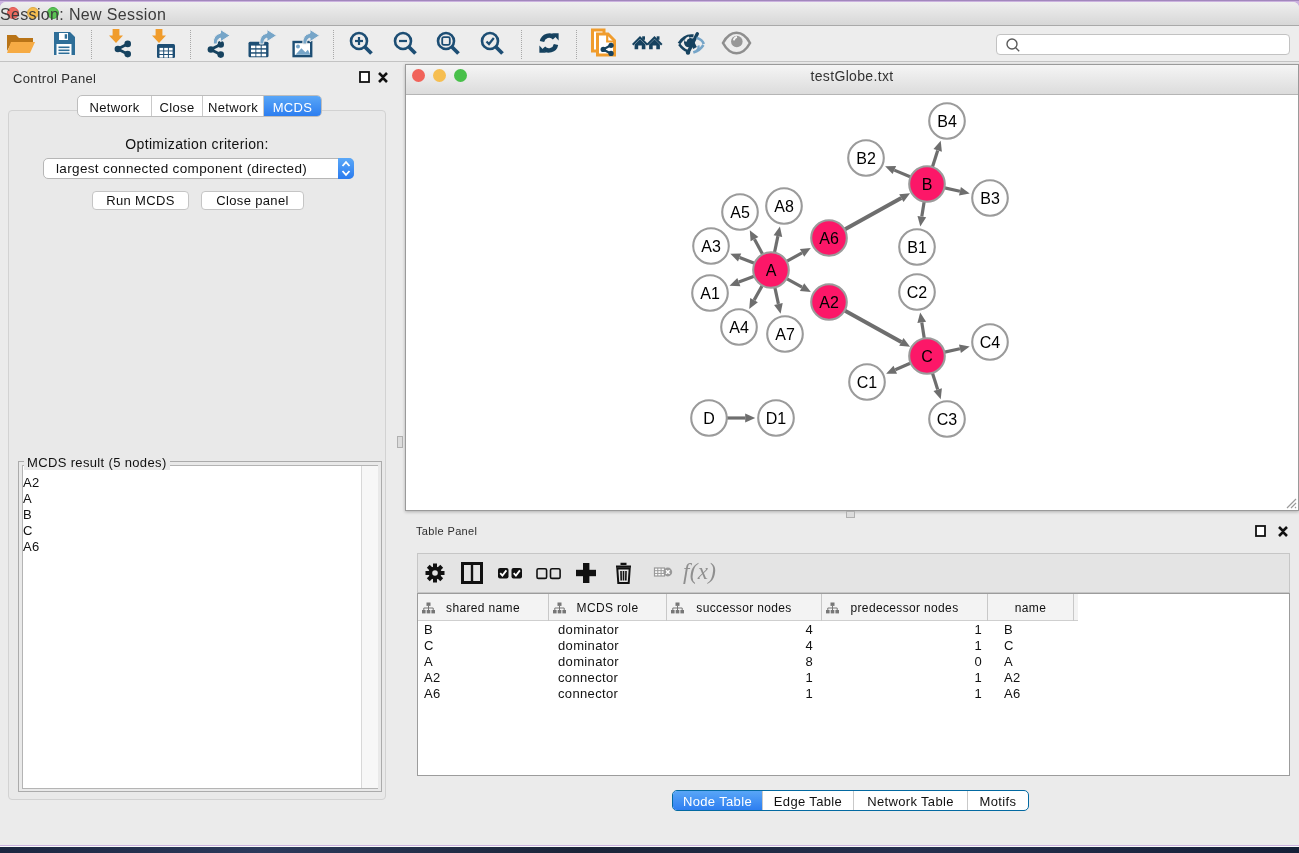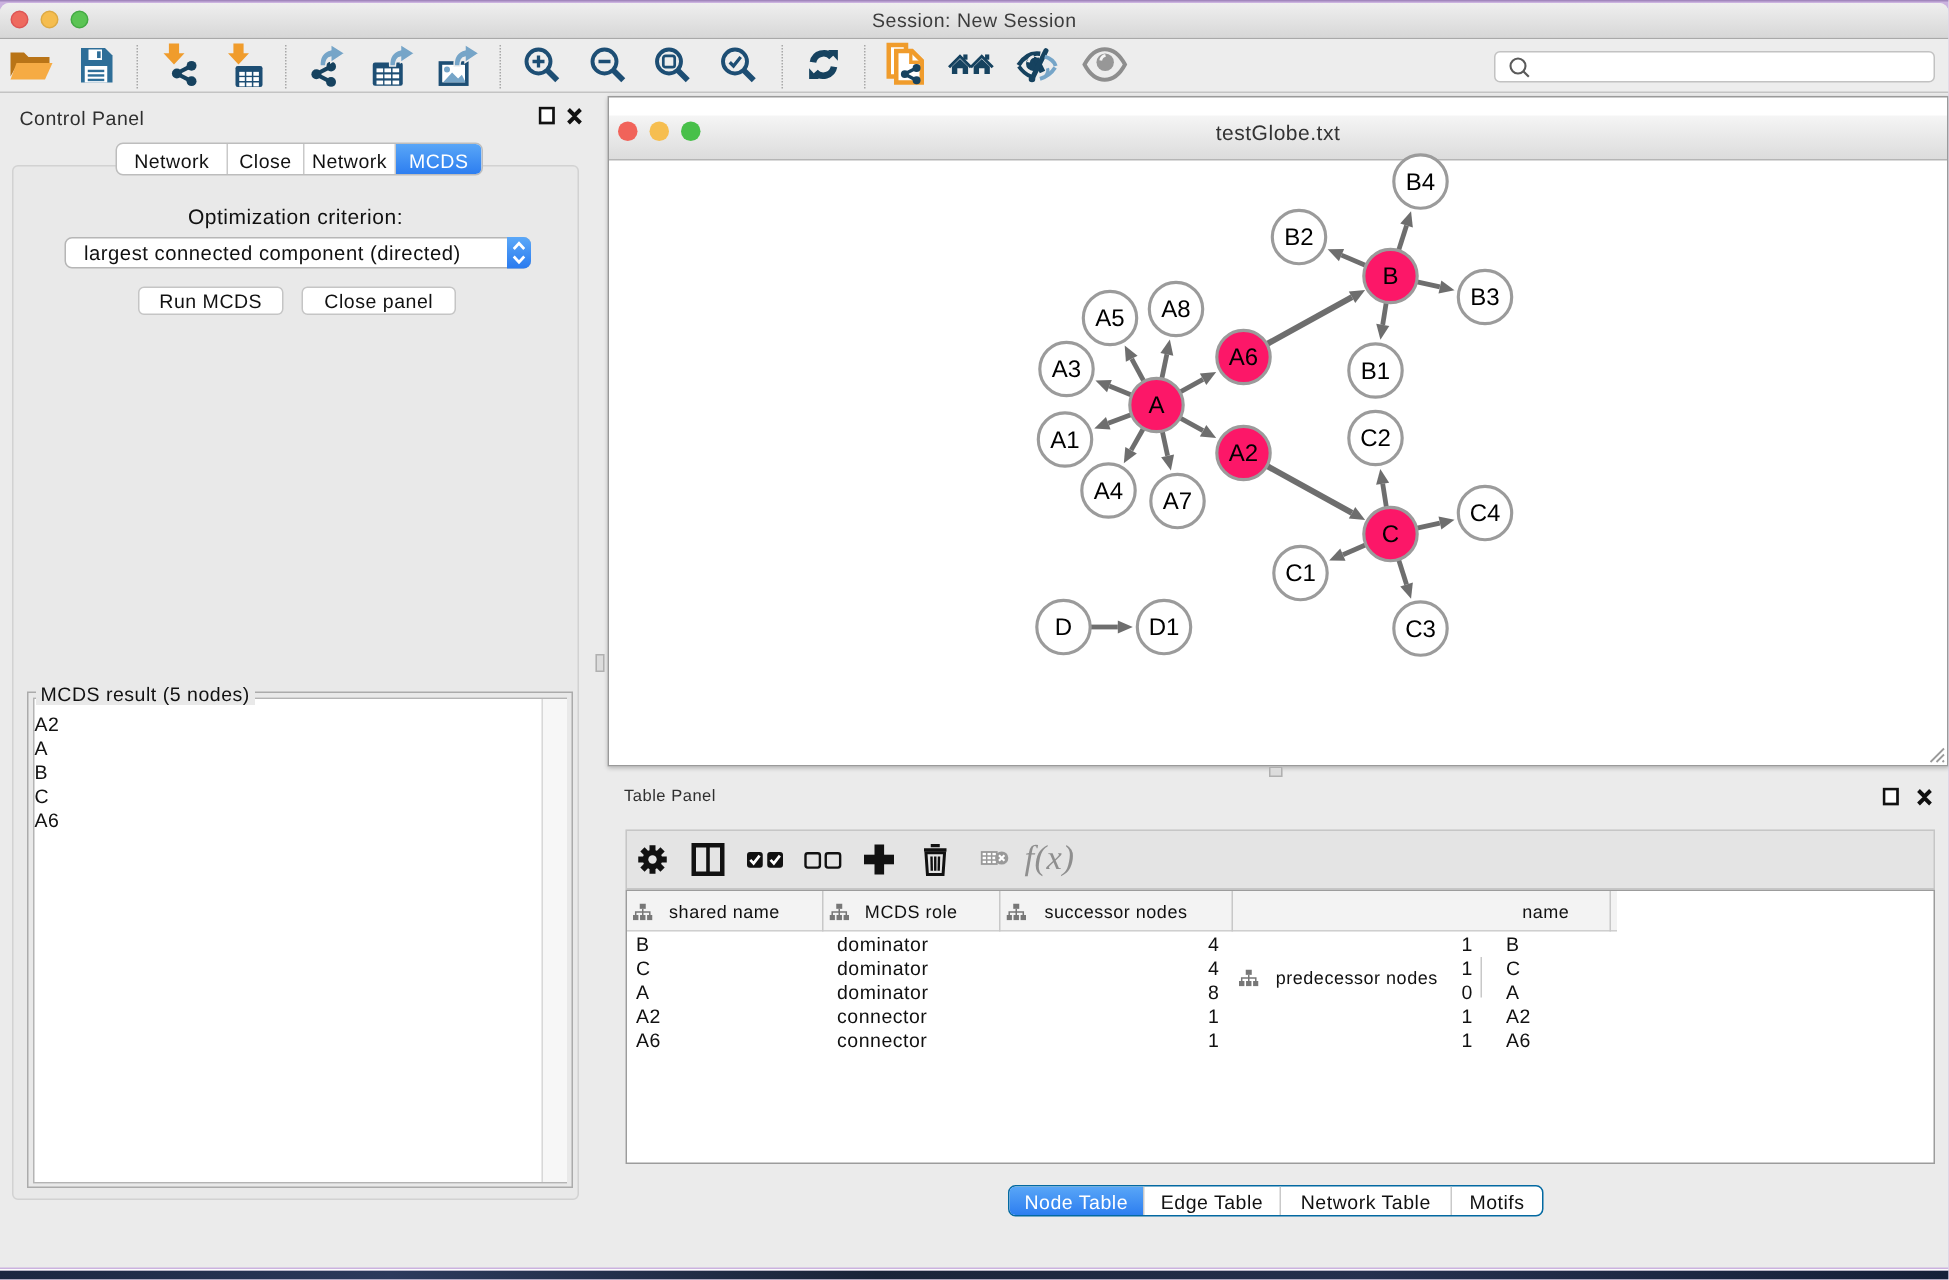--- a/index.html
+++ b/index.html
@@ -5,21 +5,21 @@
 * { margin:0; padding:0; box-sizing:border-box; }
 html,body { width:1299px; height:853px; overflow:hidden; }
 body { font-family:"Liberation Sans", sans-serif; background:#cbb2df; position:relative; letter-spacing:0.35px; }
 .abs { position:absolute; }
 
 
 #win { position:absolute; left:0; top:0; width:1299px; height:853px; }
 #appbg { position:absolute; left:0; top:2px; width:1299px; height:843px; background:#ebebeb; border-radius:6px 6px 0 0; }
 #titlebar { position:absolute; left:0; top:2px; width:1299px; height:24px; background:linear-gradient(#efefef,#d7d7d7); border-bottom:1px solid #a9a9a9; border-radius:6px 6px 0 0; }
 .tl { position:absolute; top:5px; width:12px; height:12px; border-radius:50%; }
-#titletext { position:absolute; top:4px; width:100%; text-align:center; font-size:13px; color:#3c3c3c; }
+#titletext { position:absolute; top:4px; width:100%; font-size:16px; color:#3c3c3c; }
 #toolbar { position:absolute; left:0; top:26px; width:1299px; height:36px; background:#ededed; border-bottom:1px solid #c3c3c3; }
 .sep { position:absolute; top:4px; height:29px; width:0; border-left:1px dotted #a8a8a8; }
 #searchbox { position:absolute; left:996px; top:8px; width:294px; height:21px; background:#fff; border:1px solid #c2c2c2; border-radius:4px; }
 
 
 #cp-title { position:absolute; left:13px; top:71px; font-size:13px; color:#2f2f2f; }
 #cp-pane { position:absolute; left:8px; top:110px; width:378px; height:690px; background:#e9e9e9; border:1px solid #d2d2d2; border-radius:4px; }
 #cp-tabs { position:absolute; left:77px; top:95px; height:22px; display:flex; background:#fff; border:1px solid #bdbdbd; border-radius:5px; overflow:hidden; z-index:5; }
 #cp-tabs .tab { font-size:13px; color:#111; padding:3.5px 0 0 0; text-align:center; border-right:1px solid #c9c9c9; }
 #cp-tabs .tab:last-child { border-right:none; }
@@ -30,21 +30,21 @@
 #dropdown .dbtn { position:absolute; right:-1px; top:-1px; width:16px; height:21px; background:linear-gradient(#5ba8f8,#2a7bef); border-radius:0 5px 5px 0; }
 .btn { position:absolute; height:19px; background:#fff; border:1px solid #c5c5c5; border-radius:4px; font-size:13px; color:#111; text-align:center; padding-top:1px; }
 #groupbox { position:absolute; left:18px; top:461px; width:364px; height:331px; border:1px solid #ababab; background:#e9e9e9; }
 #innerlist { position:absolute; left:22px; top:465px; width:356px; height:324px; background:#fff; border:1px solid #b4b4b4; }
 #grouplabel { position:absolute; left:24px; top:455px; font-size:13px; color:#111; background:#e9e9e9; padding:0 3px; }
 #resultlist { position:absolute; left:19px; top:475px; width:340px; font-size:13px; color:#111; line-height:16px; padding-left:4px; }
 #scrolltrack { position:absolute; left:361px; top:466px; width:16.5px; height:322px; background:#f7f7f7; border-left:1px solid #d8d8d8; }
 
 
 #netwin { position:absolute; left:405px; top:64px; width:894px; height:447px; background:#fff; border:1px solid #9a9a9a; box-shadow:0 1px 3px rgba(0,0,0,0.25); }
-#nettitle { position:absolute; left:0; top:12px; width:100%; height:30px; background:linear-gradient(#f5f5f5,#dcdcdc); border-bottom:1px solid #b5b5b5; }
+#nettitle { position:absolute; left:0; top:0; width:100%; height:30px; background:linear-gradient(#f5f5f5,#dcdcdc); border-bottom:1px solid #b5b5b5; }
 #nettitle .txt { position:absolute; top:2.5px; width:100%; text-align:center; font-size:14px; color:#333; }
 .tl2 { position:absolute; top:4px; width:13px; height:13px; border-radius:50%; }
 
 
 #tp-title { position:absolute; left:416px; top:525px; font-size:11px; color:#2f2f2f; }
 #tp-toolbar { position:absolute; left:417px; top:553px; width:873px; height:40px; background:#e4e4e4; border:1px solid #c6c6c6;padding-left:34px; }
 #tp-table { position:absolute; left:417px; top:593px; width:873px; height:183px; background:#fff; border:1px solid #9c9c9c; }
 #tp-header { position:absolute; left:0; top:0; width:660px; height:27px; background:#f3f3f3; display:flex; border-bottom:1px solid #cfcfcf; }
 #tp-header .hc { position:relative; height:27px; border-right:1px solid #c8c8c8; font-size:12px; color:#111; text-align:center; padding-top:7px; }
 .hicon { position:absolute; left:4px; top:8px; }
@@ -419,21 +419,21 @@
             <rect x="4.7" y="8" width="3.6" height="3.4" fill="#777"></rect>
             <rect x="9.4" y="8" width="3.6" height="3.4" fill="#777"></rect>
           </svg><span>MCDS role</span></div>
       <div class="hc" style="width:155px;"><svg class="hicon" width="13" height="12" viewBox="0 0 13 12">
             <rect x="4.5" y="0.5" width="4" height="3.4" fill="#777"></rect>
             <path d="M6.5 4 L6.5 6 M1.8 8 L1.8 6 L11.2 6 L11.2 8 M6.5 6 L6.5 8" stroke="#777" stroke-width="1" fill="none"></path>
             <rect x="0" y="8" width="3.6" height="3.4" fill="#777"></rect>
             <rect x="4.7" y="8" width="3.6" height="3.4" fill="#777"></rect>
             <rect x="9.4" y="8" width="3.6" height="3.4" fill="#777"></rect>
           </svg><span>successor nodes</span></div>
-      <div class="hc" style="width:166px;margin-top:44px;"><svg class="hicon" width="13" height="12" viewBox="0 0 13 12">
+      <div class="hc" style="width:166px;"><svg class="hicon" width="13" height="12" viewBox="0 0 13 12">
             <rect x="4.5" y="0.5" width="4" height="3.4" fill="#777"></rect>
             <path d="M6.5 4 L6.5 6 M1.8 8 L1.8 6 L11.2 6 L11.2 8 M6.5 6 L6.5 8" stroke="#777" stroke-width="1" fill="none"></path>
             <rect x="0" y="8" width="3.6" height="3.4" fill="#777"></rect>
             <rect x="4.7" y="8" width="3.6" height="3.4" fill="#777"></rect>
             <rect x="9.4" y="8" width="3.6" height="3.4" fill="#777"></rect>
           </svg><span>predecessor nodes</span></div>
       <div class="hc" style="width:86px; border-right:1px solid #c8c8c8;"><span>name</span></div>
     </div>
     <div class="trow" style="left:6px;top:28px;">B</div>
       <div class="trow" style="left:140px;top:28px;">dominator</div>

